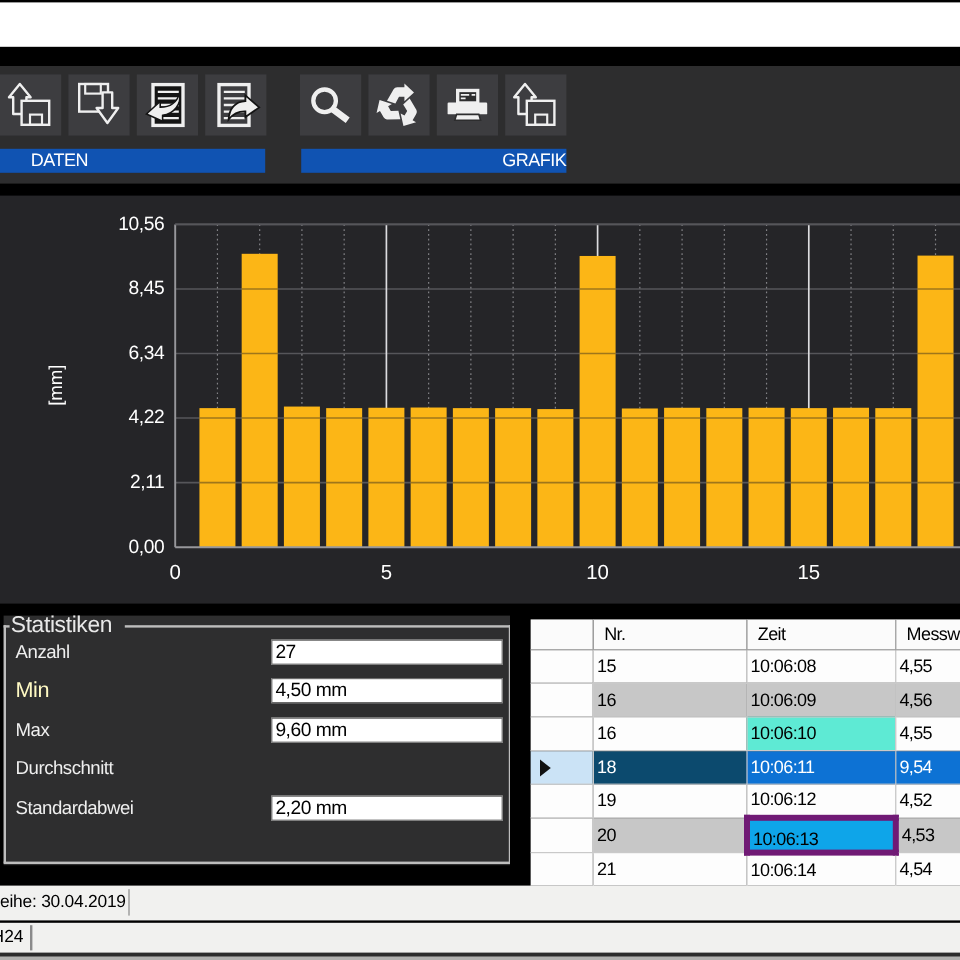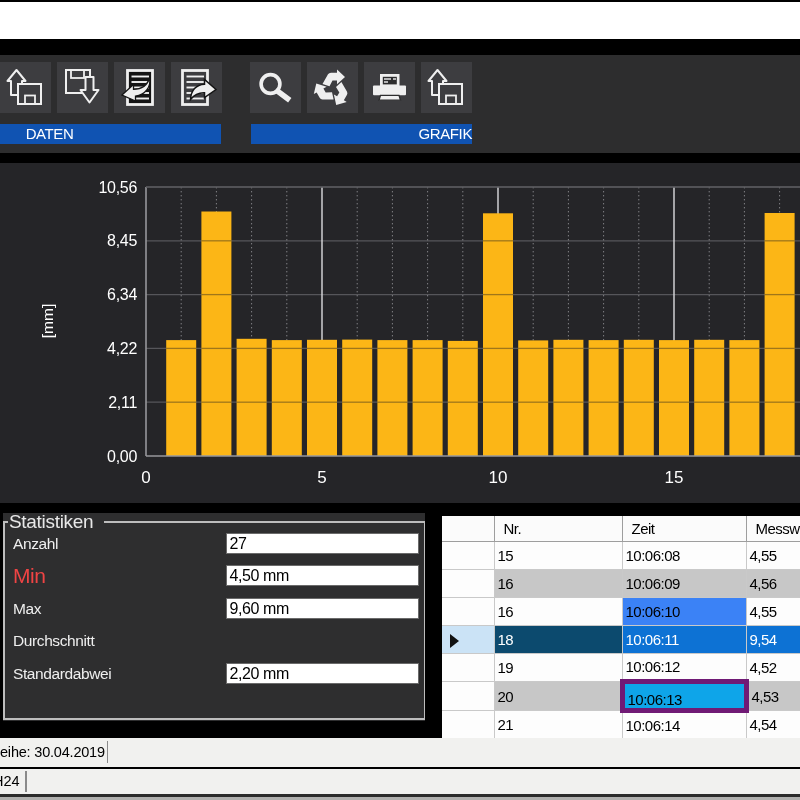--- a/index.html
+++ b/index.html
@@ -170,21 +170,21 @@
 </div>
 <div class="abs" style="left:3px;top:513px;width:422px;height:208px;background:#2e2e2f;"></div>
 <div class="abs" style="left:3px;top:521px;width:5px;height:1.5px;background:#bdbdbd;"></div>
 <div class="abs" style="left:104px;top:521px;width:321px;height:1.5px;background:#bdbdbd;"></div>
 <div class="abs" style="left:3px;top:521px;width:1.5px;height:198px;background:#bdbdbd;"></div>
 <div class="abs" style="left:423.5px;top:521px;width:1.5px;height:198px;background:#bdbdbd;"></div>
 <div class="abs" style="left:3px;top:718px;width:422px;height:1.8px;background:#bdbdbd;"></div>
 <div class="abs" style="left:9px;top:514px;color:#e8e8e8;font-size:19px;letter-spacing:-0.3px;line-height:15px;">Statistiken</div>
 <div class="abs" style="left:13px;top:533.2px;height:21px;line-height:21px;color:#efefef;font-size:15.5px;letter-spacing:-0.4px;">Anzahl</div>
 <div class="abs" style="left:226px;top:533.2px;width:193px;height:21px;background:#ffffff;border:1px solid #6a6a6a;color:#000;font-size:16px;letter-spacing:-0.4px;line-height:19px;padding-left:2.5px;">27</div>
-<div class="abs" style="left:13px;top:564.9px;height:21px;line-height:21px;color:#ef4444;font-size:21px;letter-spacing:-0.4px;">Min</div>
+<div class="abs" style="left:13px;top:564.9px;height:21px;line-height:21px;color:#fef9c3;font-size:18px;letter-spacing:-0.4px;">Min</div>
 <div class="abs" style="left:226px;top:564.9px;width:193px;height:21px;background:#ffffff;border:1px solid #6a6a6a;color:#000;font-size:16px;letter-spacing:-0.4px;line-height:19px;padding-left:2.5px;">4,50 mm</div>
 <div class="abs" style="left:13px;top:597.9px;height:21px;line-height:21px;color:#efefef;font-size:15.5px;letter-spacing:-0.4px;">Max</div>
 <div class="abs" style="left:226px;top:597.9px;width:193px;height:21px;background:#ffffff;border:1px solid #6a6a6a;color:#000;font-size:16px;letter-spacing:-0.4px;line-height:19px;padding-left:2.5px;">9,60 mm</div>
 <div class="abs" style="left:13px;top:629.8px;height:21px;line-height:21px;color:#efefef;font-size:15.5px;letter-spacing:-0.4px;">Durchschnitt</div>
 <div class="abs" style="left:13px;top:662.8px;height:21px;line-height:21px;color:#efefef;font-size:15.5px;letter-spacing:-0.4px;">Standardabwei</div>
 <div class="abs" style="left:226px;top:662.8px;width:193px;height:21px;background:#ffffff;border:1px solid #6a6a6a;color:#000;font-size:16px;letter-spacing:-0.4px;line-height:19px;padding-left:2.5px;">2,20 mm</div>
 <div class="abs" style="left:442px;top:516px;width:358px;height:247px;overflow:hidden;">
 <table style="border-collapse:collapse;table-layout:fixed;width:384px;font-size:15px;letter-spacing:-0.5px;">
         <tbody>
           <tr style="height:25px;">
@@ -201,21 +201,21 @@
           </tr>
           <tr style="height:28.2px;">
             <td style="background:#fdfdfd;border:1px solid #c9c9c9;border-left:none;padding:0;"></td>
             <td style="background:#c7c7c7;color:#000;border:1px solid #c9c9c9;padding:0 0 0 3px;">16</td>
             <td style="background:#c7c7c7;color:#000;border:1px solid #c9c9c9;padding:0 0 0 3px;">10:06:09</td>
             <td style="background:#c7c7c7;color:#000;border:1px solid #c9c9c9;padding:0 0 0 3px;">4,56</td>
           </tr>
           <tr style="height:28.2px;">
             <td style="background:#fdfdfd;border:1px solid #c9c9c9;border-left:none;padding:0;"></td>
             <td style="background:#fdfdfd;color:#000;border:1px solid #c9c9c9;padding:0 0 0 3px;">16</td>
-            <td style="background:#3b82f6;color:#000;border:1px solid #c9c9c9;padding:0 0 0 3px;">10:06:10</td>
+            <td style="background:#5eead4;color:#000;border:1px solid #c9c9c9;padding:0 0 0 3px;">10:06:10</td>
             <td style="background:#fdfdfd;color:#000;border:1px solid #c9c9c9;padding:0 0 0 3px;">4,55</td>
           </tr>
           <tr style="height:28.2px;">
             <td style="background:#cbe3f6;border:1px solid #c9c9c9;border-left:none;padding:0;"><span style="display:inline-block;width:0;height:0;border-left:9px solid #111;border-top:7px solid transparent;border-bottom:7px solid transparent;margin-left:8px;vertical-align:middle;"></span></td>
             <td style="background:#0c4a6e;color:#fff;border:1px solid #c9c9c9;padding:0 0 0 3px;">18</td>
             <td style="background:#0d72d4;color:#fff;border:1px solid #c9c9c9;padding:0 0 0 3px;">10:06:11</td>
             <td style="background:#0d72d4;color:#fff;border:1px solid #c9c9c9;padding:0 0 0 3px;">9,54</td>
           </tr>
           <tr style="height:28.2px;">
             <td style="background:#fdfdfd;border:1px solid #c9c9c9;border-left:none;padding:0;"></td>

